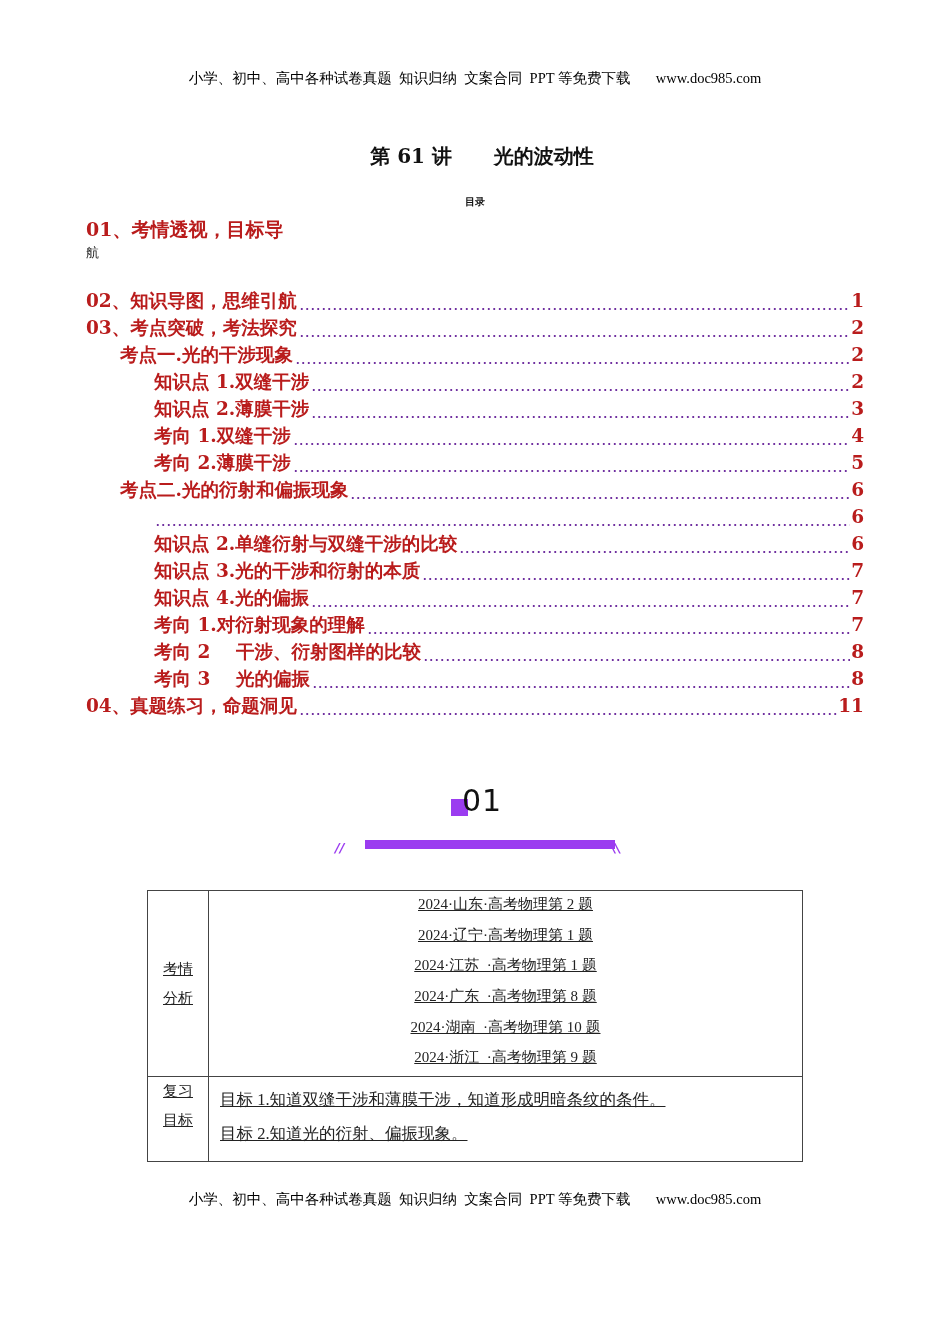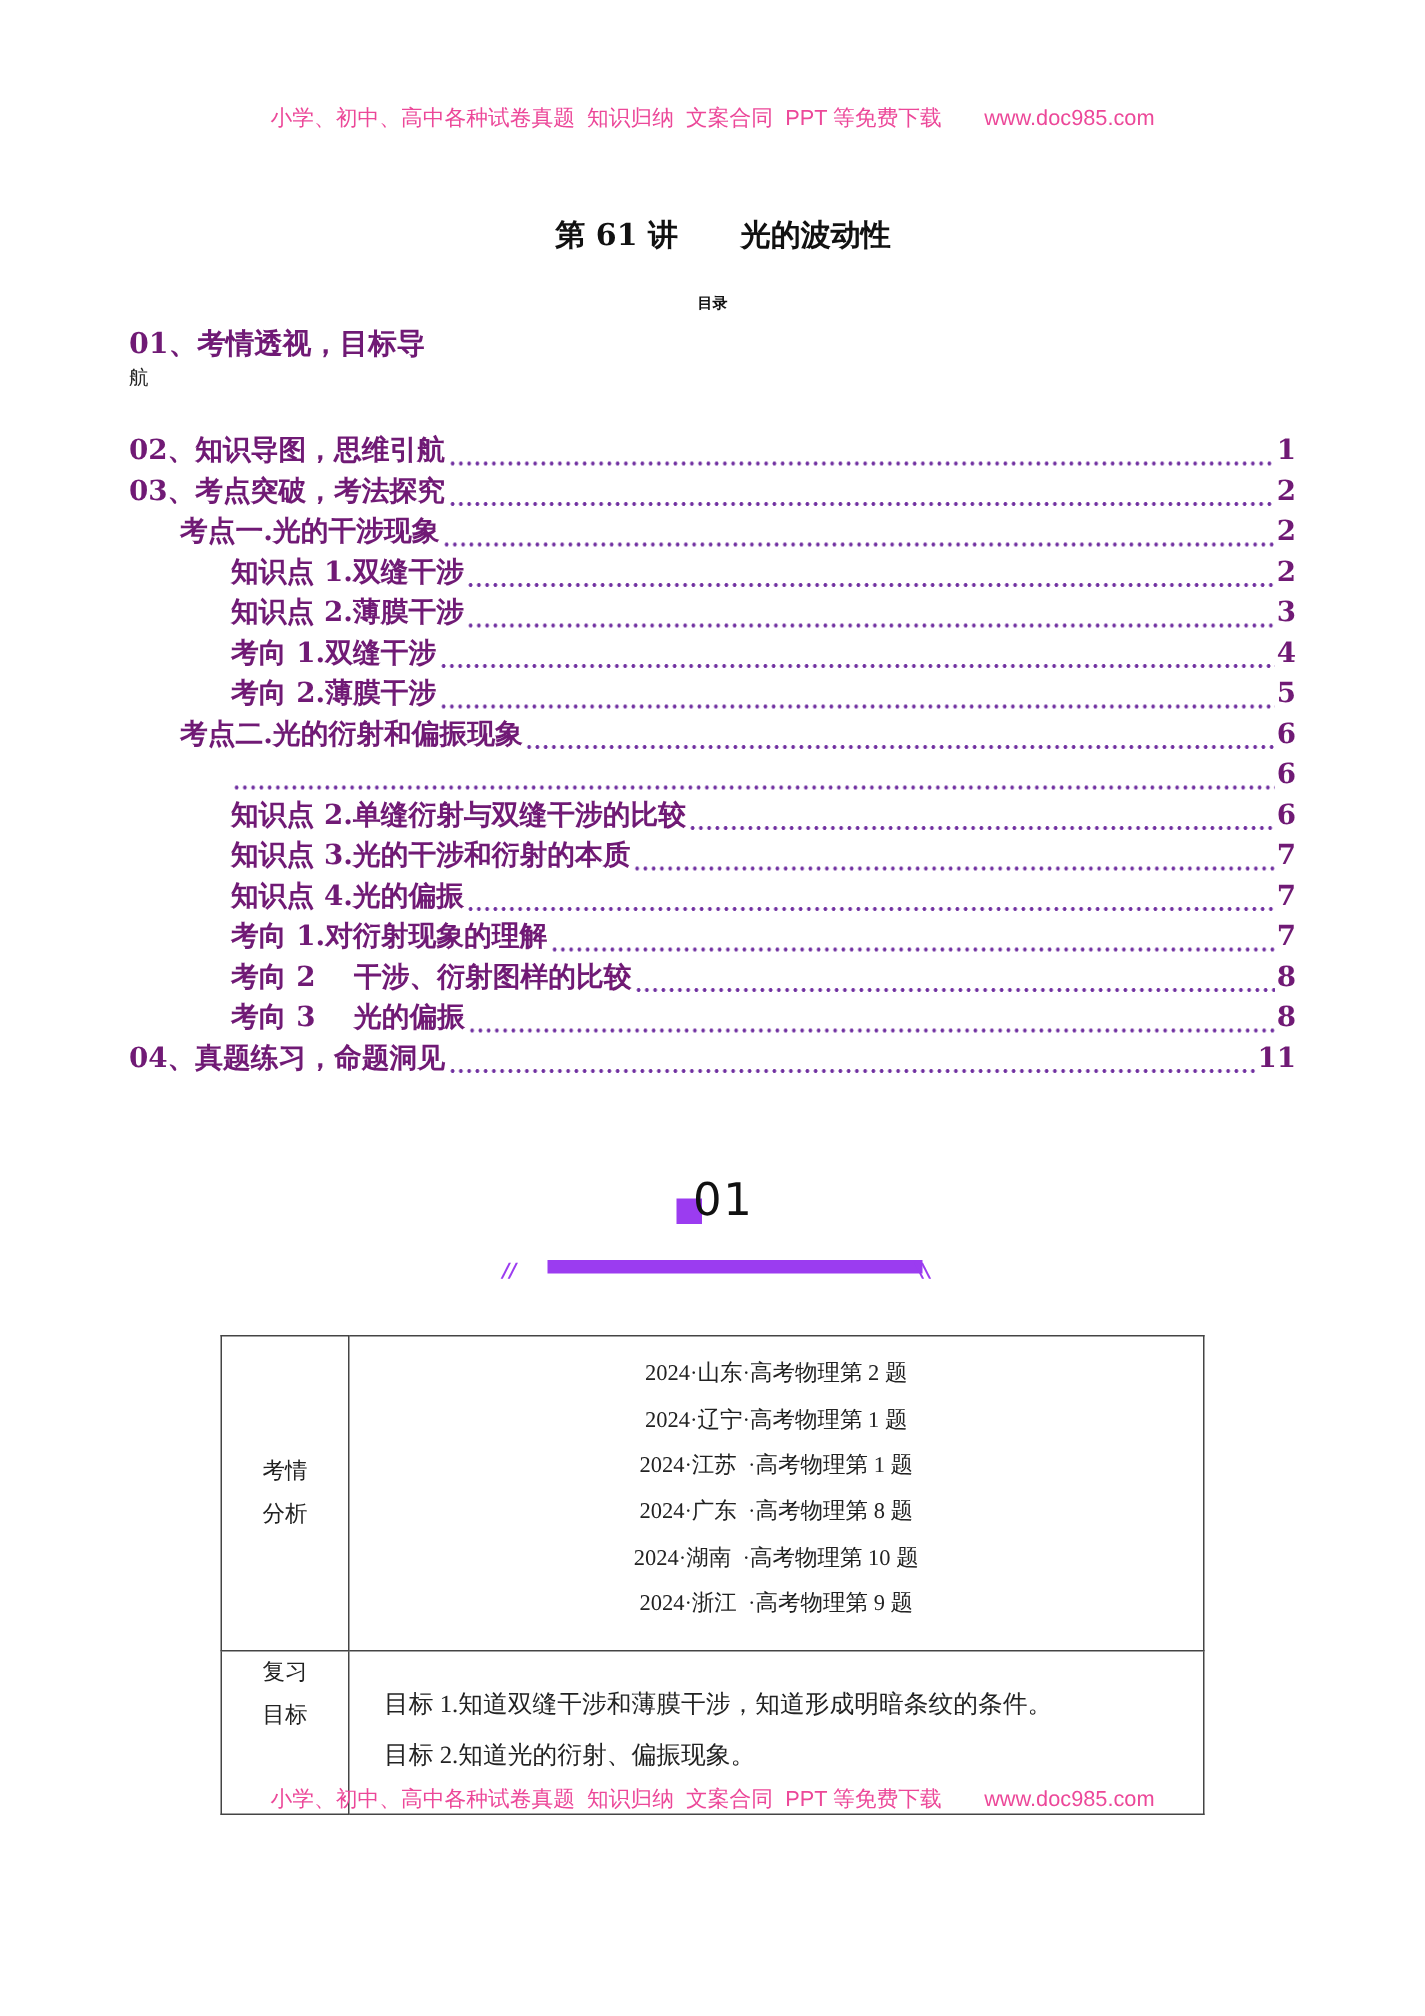--- a/index.html
+++ b/index.html
@@ -1,35 +1,35 @@
 <!DOCTYPE html>
 <html><head>
   <meta charset="utf-8">
   <style>
     html, body { margin: 0; padding: 0; background: #ffffff; }
     body { width: 950px; height: 1344px; position: relative; overflow: hidden; font-family: "DejaVu Serif", "Liberation Serif", serif; color: #111; }
     .page-header, .page-footer {
       position: absolute; left: 0; width: 950px; text-align: center;
-      font-family: Liberation Sans, sans-serif; font-size: 14.5px; color: #ec4899;
+      font-family: Liberation Serif, serif; font-size: 14.5px; color: #000000;
       white-space: pre;
     }
     .page-header { top: 69px; }
     .page-footer { top: 1190px; }
     .title {
       position: absolute; top: 143px; left: 0; width: 964px; text-align: center;
       font-family: "DejaVu Serif", serif; font-weight: bold; font-size: 20px; color: #111; white-space: pre;
     }
     .toc-title {
       position: absolute; top: 195px; left: 0; width: 950px; text-align: center;
       font-family: "DejaVu Sans", sans-serif; font-weight: bold; font-size: 10px; color: #111;
     }
     .toc { position: absolute; left: 86px; top: 213px; width: 778px; }
     .toc-row {
       position: relative; height: 27px; display: flex; align-items: flex-end;
-      font-family: "DejaVu Serif", serif; font-weight: bold; font-size: 18.5px; color: #701a75;
+      font-family: "DejaVu Serif", serif; font-weight: bold; font-size: 18.5px; color: #b91c1c;
       line-height: 27px; white-space: nowrap;
     }
     .toc-row .label { background: #fff; padding-right: 1px; position: relative; z-index: 1; }
     .toc-row .dots {
       flex: 1; height: 27px; margin: 0 1px;
       background-image: radial-gradient(circle, #7030a0 1.1px, transparent 1.4px);
       background-size: 5.5px 4px; background-repeat: repeat-x; background-position: 0 20px;
     }
     .toc-row .page { position: relative; z-index: 1; }
     .toc-row.lvl1 { padding-left: 0; }
@@ -55,21 +55,21 @@
     .badge-slash-l, .badge-slash-r {
       position: absolute; top: 55px; font-family: "DejaVu Sans", sans-serif; font-size: 13px;
       color: #9b3cf0; font-style: italic; font-weight: bold;
     }
     .badge-slash-l { left: 5px; }
     .badge-slash-r { left: 280px; transform: scaleX(-1); }
     table.info {
       position: absolute; left: 147px; top: 890px; width: 656px; border-collapse: collapse;
       font-family: "Liberation Serif", "DejaVu Serif", serif; font-size: 15px; color: #222;
     }
-    table.info td { border: 1.3px solid #444; vertical-align: top; padding: 12px; }
+    table.info td { border: 1.3px solid #444; vertical-align: top; padding: 0; text-decoration: underline; }
     td.head-cell { width: 60px; text-align: center; line-height: 29px; }
     td.head-cell.mid { vertical-align: middle; }
     .exam-list { text-align: center; padding-top: 1px; }
     .exam-item { height: 30.7px; line-height: 24px; white-space: pre; }
     .goal-list { padding: 6px 0 0 11px; }
     .goal-item { line-height: 34px; font-size: 16.5px; }
   </style>
 </head>
 <body>
 

